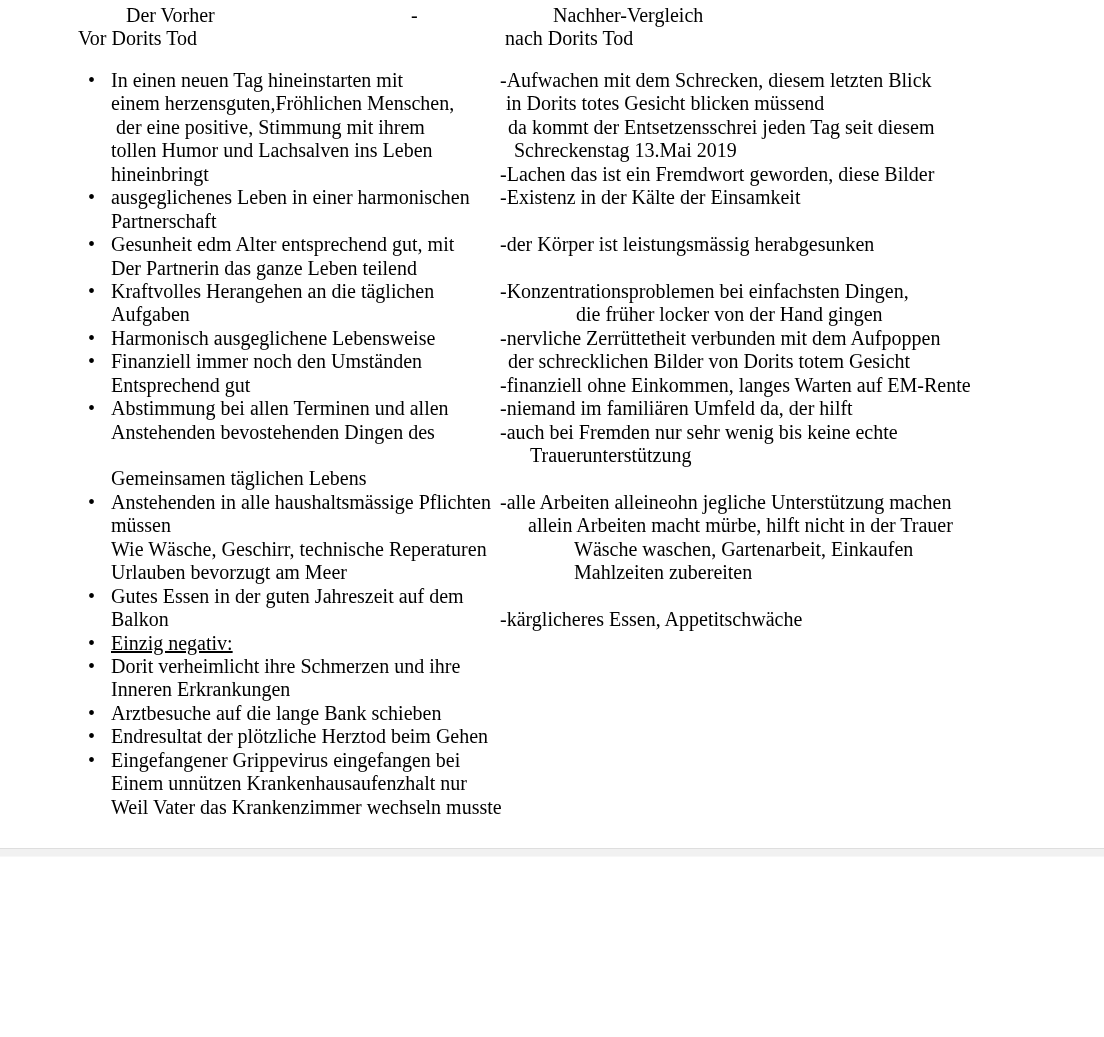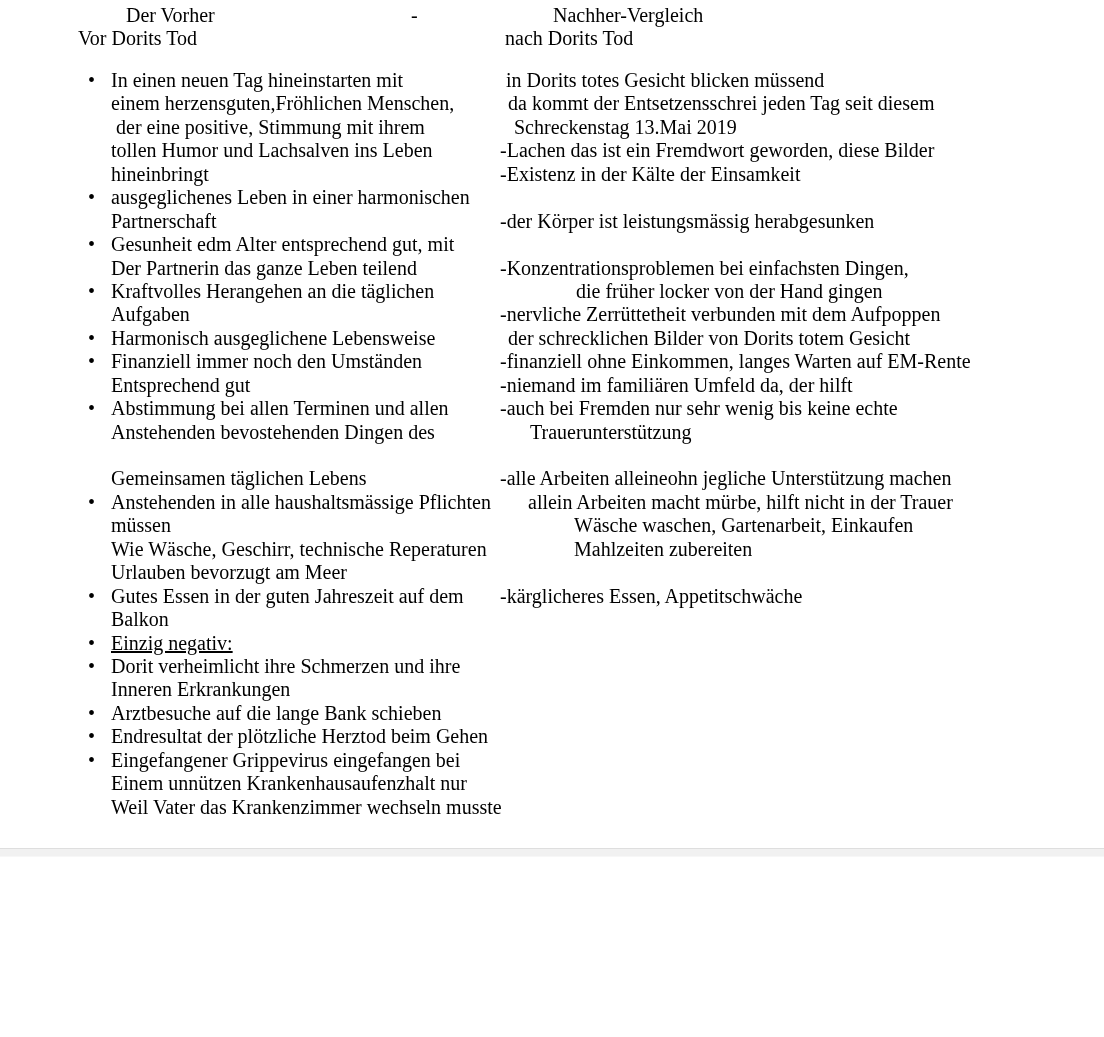--- a/index.html
+++ b/index.html
@@ -75,20 +75,21 @@
       <div class="line"><span class="bullet">•</span><span>Dorit verheimlicht ihre Schmerzen und ihre</span></div>
       <div class="line"><span>Inneren Erkrankungen</span></div>
       <div class="line"><span class="bullet">•</span><span>Arztbesuche auf die lange Bank schieben</span></div>
       <div class="line"><span class="bullet">•</span><span>Endresultat der plötzliche Herztod beim Gehen</span></div>
       <div class="line"><span class="bullet">•</span><span>Eingefangener Grippevirus eingefangen bei</span></div>
       <div class="line"><span>Einem unnützen Krankenhausaufenzhalt nur</span></div>
       <div class="line"><span>Weil Vater das Krankenzimmer wechseln musste</span></div>
     </div>
 
   <div class="col col-right" id="col-right">
+      <div class="line"><span>-Aufwachen mit dem Schrecken, diesem letzten Blick</span></div>
       <div class="line"><span style="padding-left: 6px; margin-top: 39px;">in Dorits totes Gesicht blicken müssend</span></div>
       <div class="line"><span style="padding-left: 8px;">da kommt der Entsetzensschrei jeden Tag seit diesem</span></div>
       <div class="line"><span style="padding-left: 14px;">Schreckenstag 13.Mai 2019</span></div>
       <div class="line"><span>-Lachen das ist ein Fremdwort geworden, diese Bilder</span></div>
       <div class="line"><span>-Existenz in der Kälte der Einsamkeit</span></div>
       <div class="line"><span></span></div>
       <div class="line"><span>-der Körper ist leistungsmässig herabgesunken</span></div>
       <div class="line"><span></span></div>
       <div class="line"><span>-Konzentrationsproblemen bei einfachsten Dingen,</span></div>
       <div class="line"><span style="padding-left: 76px;">die früher locker von der Hand gingen</span></div>

